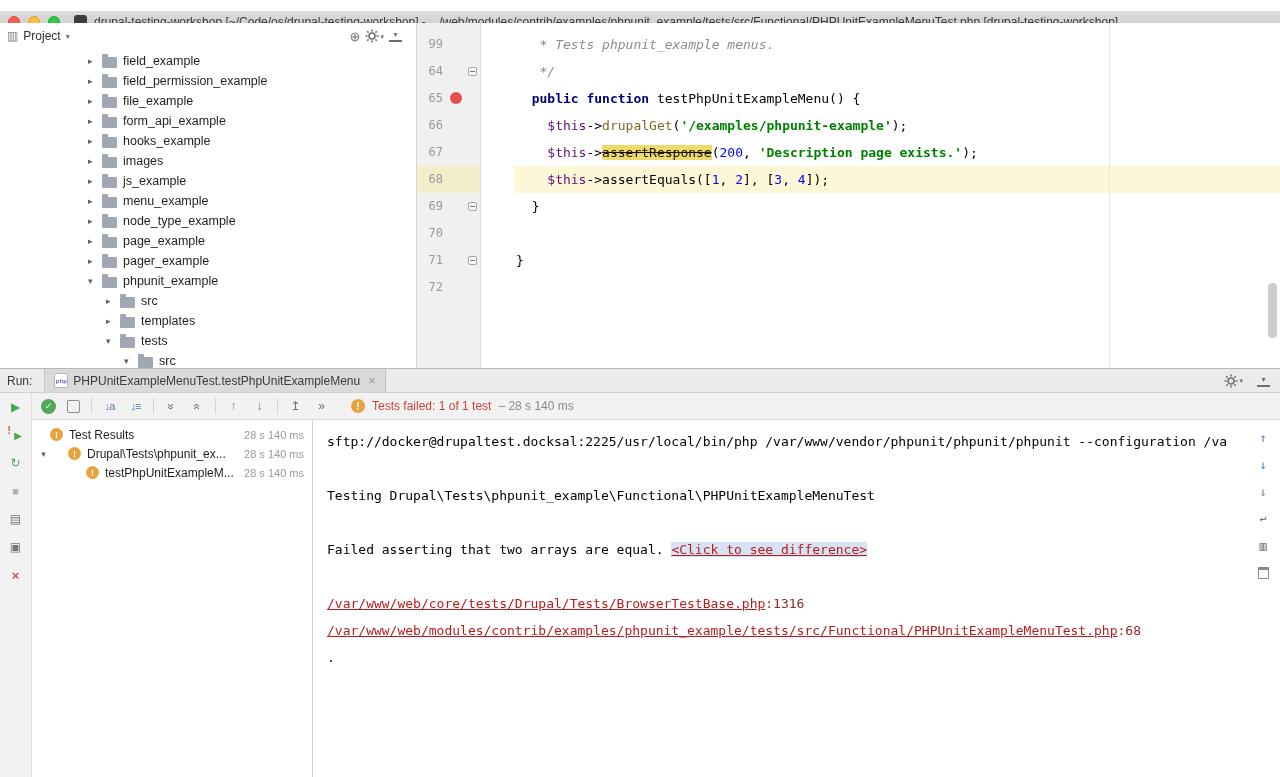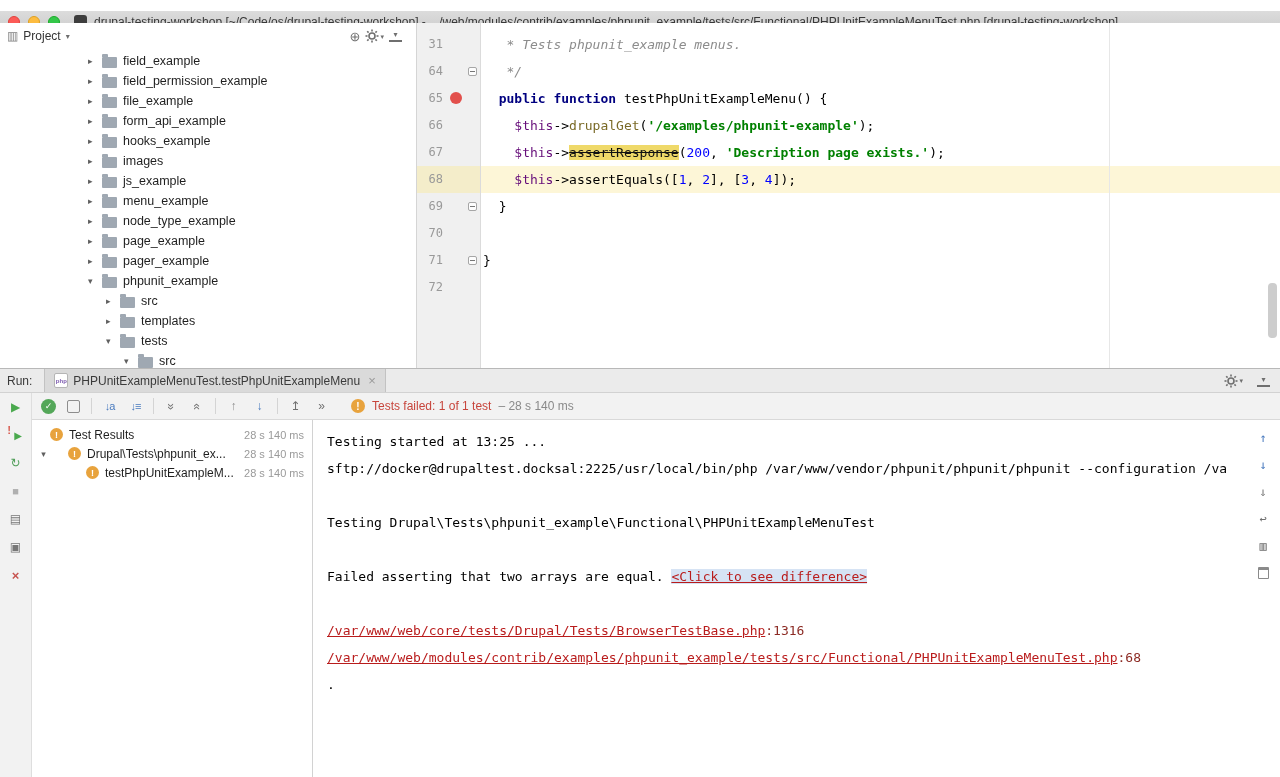--- a/index.html
+++ b/index.html
@@ -52,21 +52,21 @@
   .ed-row.pad { flex: 0 0 8px; height: 8px; }
   .ed-row.fill { flex: 1; height: auto; }
   .g { flex: 0 0 64px; background: #f0f0f0; border-right: 1px solid #dbdbdb; display: flex; position: relative; }
   .lnum { flex: 0 0 26px; text-align: right; font-size: 12px; color: #999; }
   .gi { flex: 1; position: relative; }
   .bp { position: absolute; left: 7px; top: 7px; width: 12px; height: 12px; border-radius: 50%;
     background: #e2504c; }
   .fold { position: absolute; right: 3px; top: 9px; width: 9px; height: 9px;
     border: 1px solid #a6a6a6; background: #fdfdfd; border-radius: 2px; }
   .fold::before { content: ""; position: absolute; left: 1px; right: 1px; top: 3px; height: 1px; background: #777; }
-  .code { flex: 1; white-space: pre; padding-left: 2px; }
+  .code { flex: 1; white-space: pre; padding-left: 2px; margin-left: 33px; }
   .ed-row.cur .g { background: #f4edca; }
   .ed-row.cur .code { background: #fdf6d7; }
   .margin-guide { position: absolute; left: 692px; top: 0; bottom: 0; width: 1px; background: #e7e7e7; }
   .ed-thumb { position: absolute; right: 3px; top: 260px; width: 9px; height: 55px;
     border-radius: 4px; background: #cdcdcd; }
   .s-p { color: #000; }
   .s-c { color: #8c8c8c; font-style: italic; }
   .s-k { color: #000080; font-weight: bold; }
   .s-v { color: #660e7a; }
   .s-m { color: #7a6a27; }
@@ -269,21 +269,21 @@
 </div>
 
 <div class="editor">
   <div class="ed-row pad">
       <div class="g"></div>
       <div class="code"></div>
     </div>
 
   <div class="ed-row">
     <div class="g">
-        <span class="lnum">31</span>
+        <span class="lnum">99</span>
         <span class="gi"></span>
       </div>
     <div class="code"><span class="s-c">   * Tests phpunit_example menus.</span></div>
   </div>
 
   <div class="ed-row">
     <div class="g">
         <span class="lnum">64</span>
         <span class="gi">
           <span class="fold"></span>
@@ -457,21 +457,20 @@
             <span class="tt-time">28 s 140 ms</span>
           </div>
           <div class="tt-row tt-2">
             <span class="fail-ball">!</span>
             <span>testPhpUnitExampleM...</span>
             <span class="tt-time">28 s 140 ms</span>
           </div>
         </div>
 
         <div class="console">
-          <div class="cl">Testing started at 13:25 ...</div>
           <div class="cl">sftp://docker@drupaltest.docksal:2225/usr/local/bin/php /var/www/vendor/phpunit/phpunit/phpunit --configuration /va</div>
           <div class="cl"></div>
           <div class="cl">Testing Drupal\Tests\phpunit_example\Functional\PHPUnitExampleMenuTest</div>
           <div class="cl"></div>
           <div class="cl"><span>Failed asserting that two arrays are equal. </span><span class="c-link hl">&lt;Click to see difference&gt;</span></div>
           <div class="cl"></div>
           <div class="cl"><span class="c-link">/var/www/web/core/tests/Drupal/Tests/BrowserTestBase.php</span><span class="c-ref">:1316</span></div>
           <div class="cl"><span class="c-link">/var/www/web/modules/contrib/examples/phpunit_example/tests/src/Functional/PHPUnitExampleMenuTest.php</span><span class="c-ref">:68</span></div>
           <div class="cl">.</div>
 

